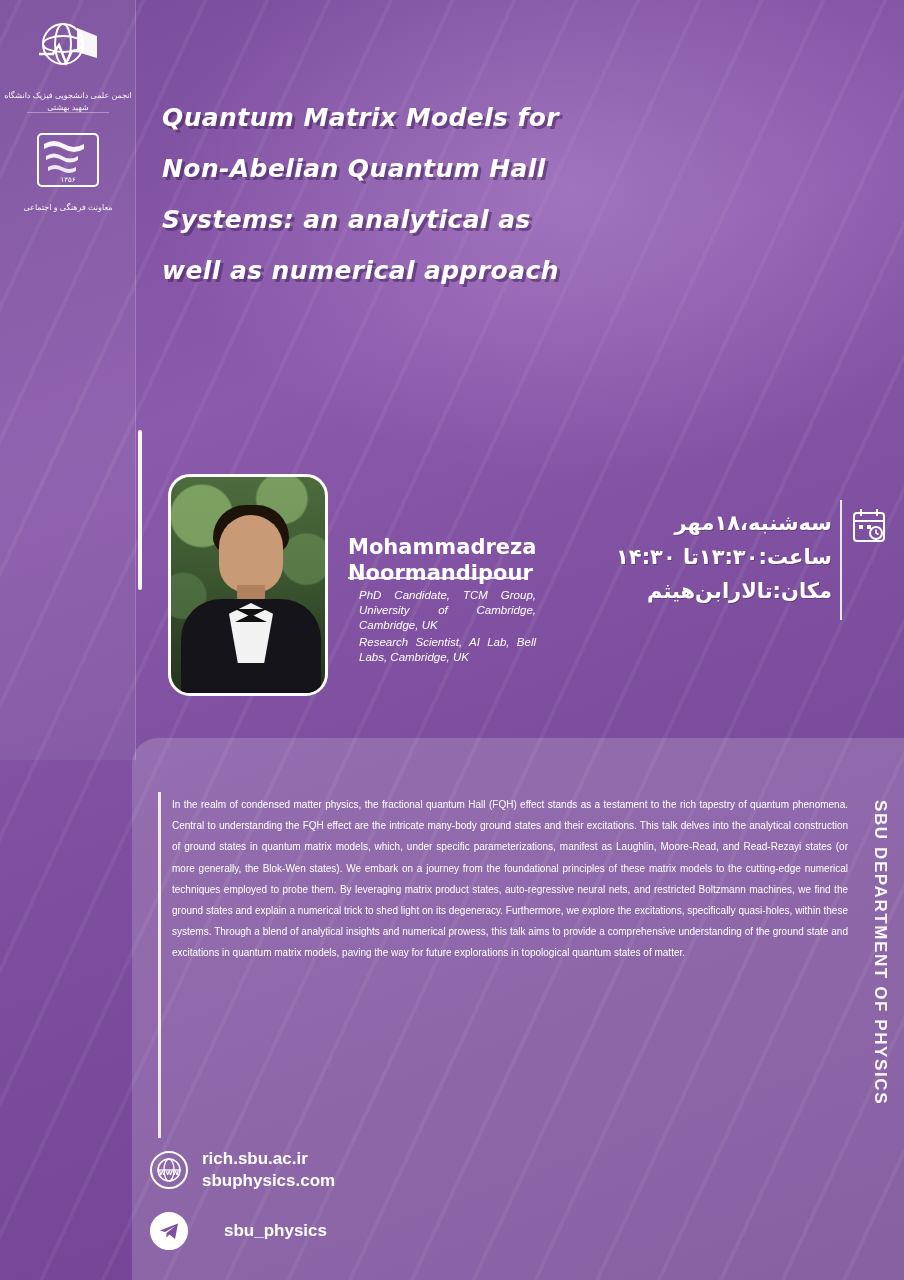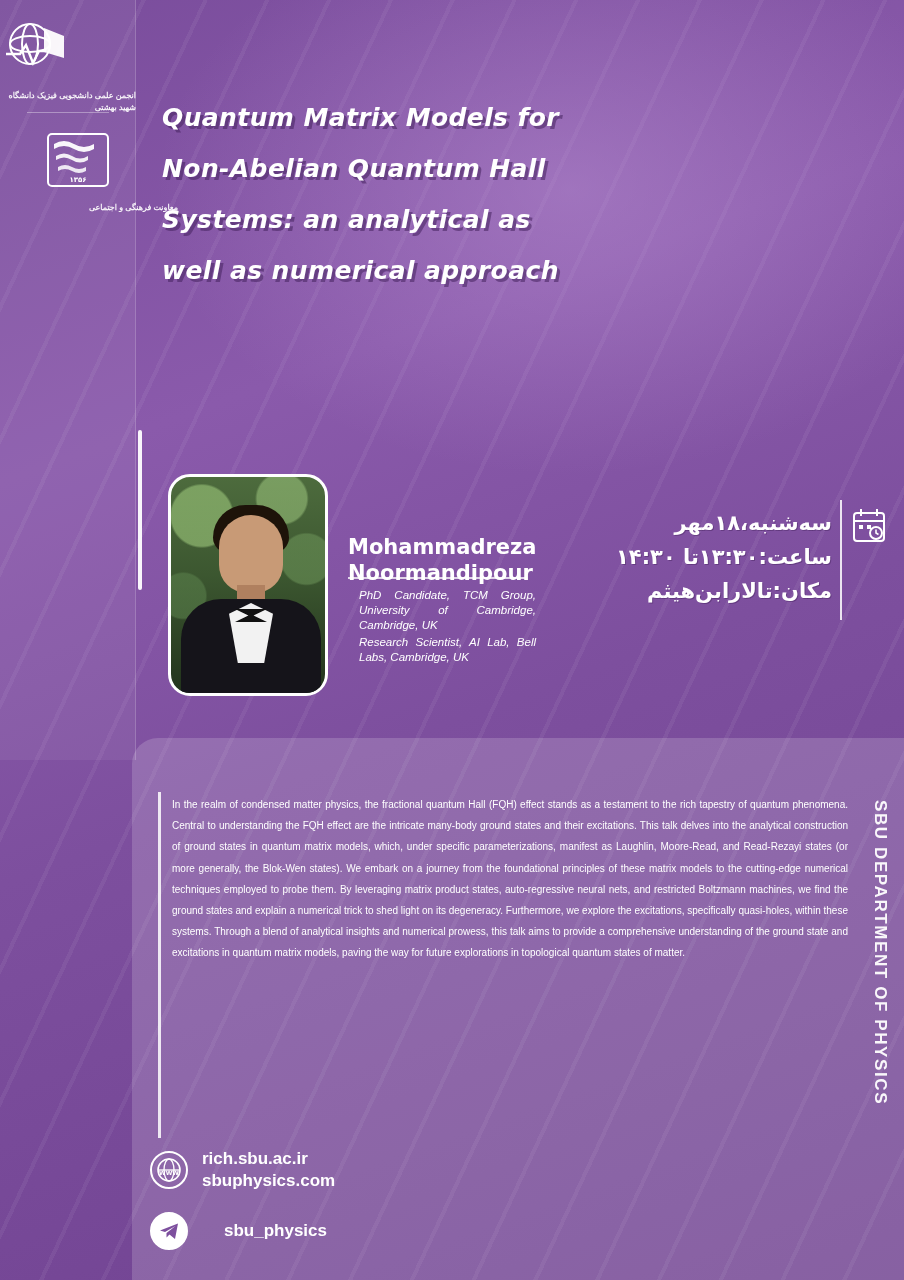--- a/index.html
+++ b/index.html
@@ -35,23 +35,23 @@
     background: radial-gradient(ellipse at center, rgba(190,150,215,0.45) 0%, rgba(190,150,215,0.0) 65%);
     pointer-events:none;
   }
 
   
   .logo-col {
     position:absolute; left:0; top:0; width:136px; height:760px;
     background: rgba(255,255,255,0.06);
     border-right: 1px solid rgba(255,255,255,0.18);
   }
-  .logo-box { color:#fff;font-weight:bold; }
+  .logo-box { text-align:center; color:#fff; }
   .logo-a { position:absolute; left:0; top:18px; width:136px; }
-  .logo-b { position:absolute; left:0; top:130px; width:136px;margin-left:42px; }
+  .logo-b { position:absolute; left:0; top:130px; width:136px; }
   .logo-caption {
     font-size: 8px; line-height: 12px; color:#fff; opacity:.92;
     direction: rtl; margin-top: 6px; letter-spacing:.2px;
   }
   .sep-line {
     position:absolute; left:27px; top:112px; width:82px; height:1px;
     background: rgba(255,255,255,.35);
   }
 
   

